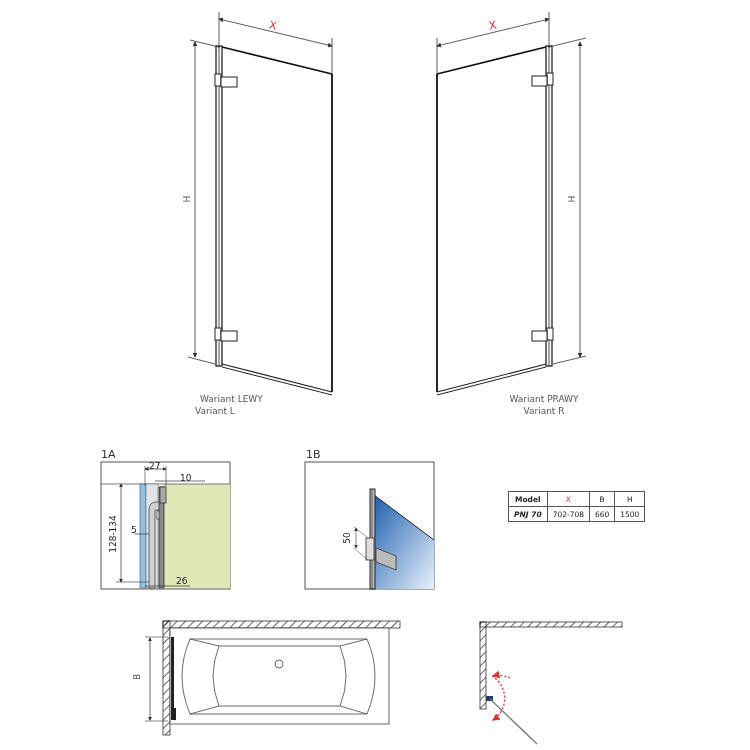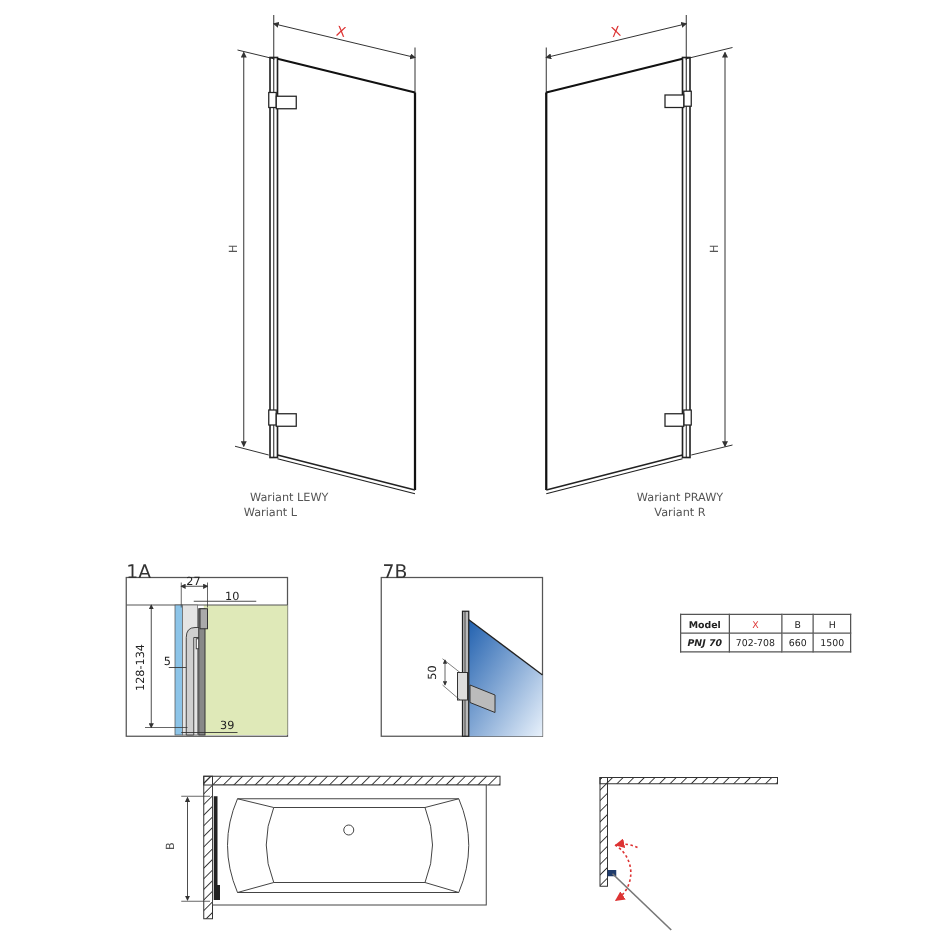--- a/index.html
+++ b/index.html
@@ -1,21 +1,21 @@
 <!DOCTYPE html>
 <html><head>
 <meta charset="utf-8">
 <style>
   html, body { margin:0; padding:0; background:#ffffff; }
   body { width:750px; height:750px; position:relative; overflow:hidden; font-family:"DejaVu Sans", sans-serif; }
   svg { position:absolute; left:0; top:0; }
   .lbl { position:absolute; font-size:9px; color:#555; line-height:12px; white-space:nowrap; }
   .right { text-align:center; }
-  .tag { position:absolute; font-size:15px; color:#333; }
-  table.spec { position:absolute; left:508px; top:491px; border-collapse:collapse; font-size:7.5px; color:#222;margin-left:36px; }
+  .tag { position:absolute; font-size:11px; color:#333; }
+  table.spec { position:absolute; left:508px; top:491px; border-collapse:collapse; font-size:7.5px; color:#222; }
   table.spec td, table.spec th { border:1px solid #555; padding:2px 5px; text-align:center; font-weight:normal; height:10px; }
   table.spec th { font-weight:bold; }
   table.spec th.x { color:#d33; font-weight:normal; }
   table.spec td.model { font-weight:bold; font-style:italic;text-align:center; }
 </style>
 </head>
 <body>
 
 <svg width="750" height="750" viewBox="0 0 750 750">
   <defs>
@@ -155,35 +155,35 @@
     <rect x="486" y="696" width="7" height="5" fill="#1f3b6b"></rect>
     <line x1="490" y1="699" x2="537" y2="744" stroke="#777" stroke-width="1.3"></line>
     <path d="M492,676 A26,26 0 0 1 493,720" fill="none" stroke="#d33" stroke-width="1.3" stroke-dasharray="2,2" marker-end="url(#arrR)"></path>
     <path d="M510,678 A26,26 0 0 0 493,676" fill="none" stroke="#d33" stroke-width="1.3" stroke-dasharray="2,2" marker-end="url(#arrR)"></path>
   </g>
 </svg>
 
 <div class="lbl" style="left:269px;top:20px;color:#d33;font-size:11px;transform:rotate(12deg);">X</div>
 <div class="lbl" style="left:184px;top:193px;font-size:9px;transform:rotate(-90deg);">H</div>
 <div class="lbl" style="left:180px;top:393px;margin-left:20px;">Wariant LEWY</div>
-<div class="lbl" style="left:195px;top:405px;">Wariant L</div>
+<div class="lbl" style="left:195px;top:405px;">Variant L</div>
 
 <div class="lbl" style="left:489px;top:20px;color:#d33;font-size:11px;transform:rotate(-12deg);">X</div>
 <div class="lbl" style="left:569px;top:193px;font-size:9px;transform:rotate(-90deg);">H</div>
 <div class="lbl right" style="left:506px;top:393px;width:76px;">Wariant PRAWY</div>
 <div class="lbl right" style="left:506px;top:405px;width:76px;">Variant R</div>
 
 <div class="tag" style="left:101px;top:448px;">1A</div>
 <div class="lbl" style="left:149px;top:460px;color:#222;">27</div>
 <div class="lbl" style="left:180px;top:472px;color:#222;">10</div>
 <div class="lbl" style="left:94px;top:528px;color:#222;transform:rotate(-90deg);">128-134</div>
 <div class="lbl" style="left:131px;top:524px;color:#222;">5</div>
-<div class="lbl" style="left:176px;top:575px;color:#222;">39</div>
-
-<div class="tag" style="left:306px;top:448px;">7B</div>
+<div class="lbl" style="left:176px;top:575px;color:#222;">26</div>
+
+<div class="tag" style="left:306px;top:448px;">1B</div>
 <div class="lbl" style="left:341px;top:532px;color:#222;transform:rotate(-90deg);">50</div>
 
 <table class="spec">
   <tbody>
       <tr>
     <th>Model</th>
     <th class="x">X</th>
     <th style="font-weight:normal">B</th>
     <th style="font-weight:normal">H</th>
   </tr>

